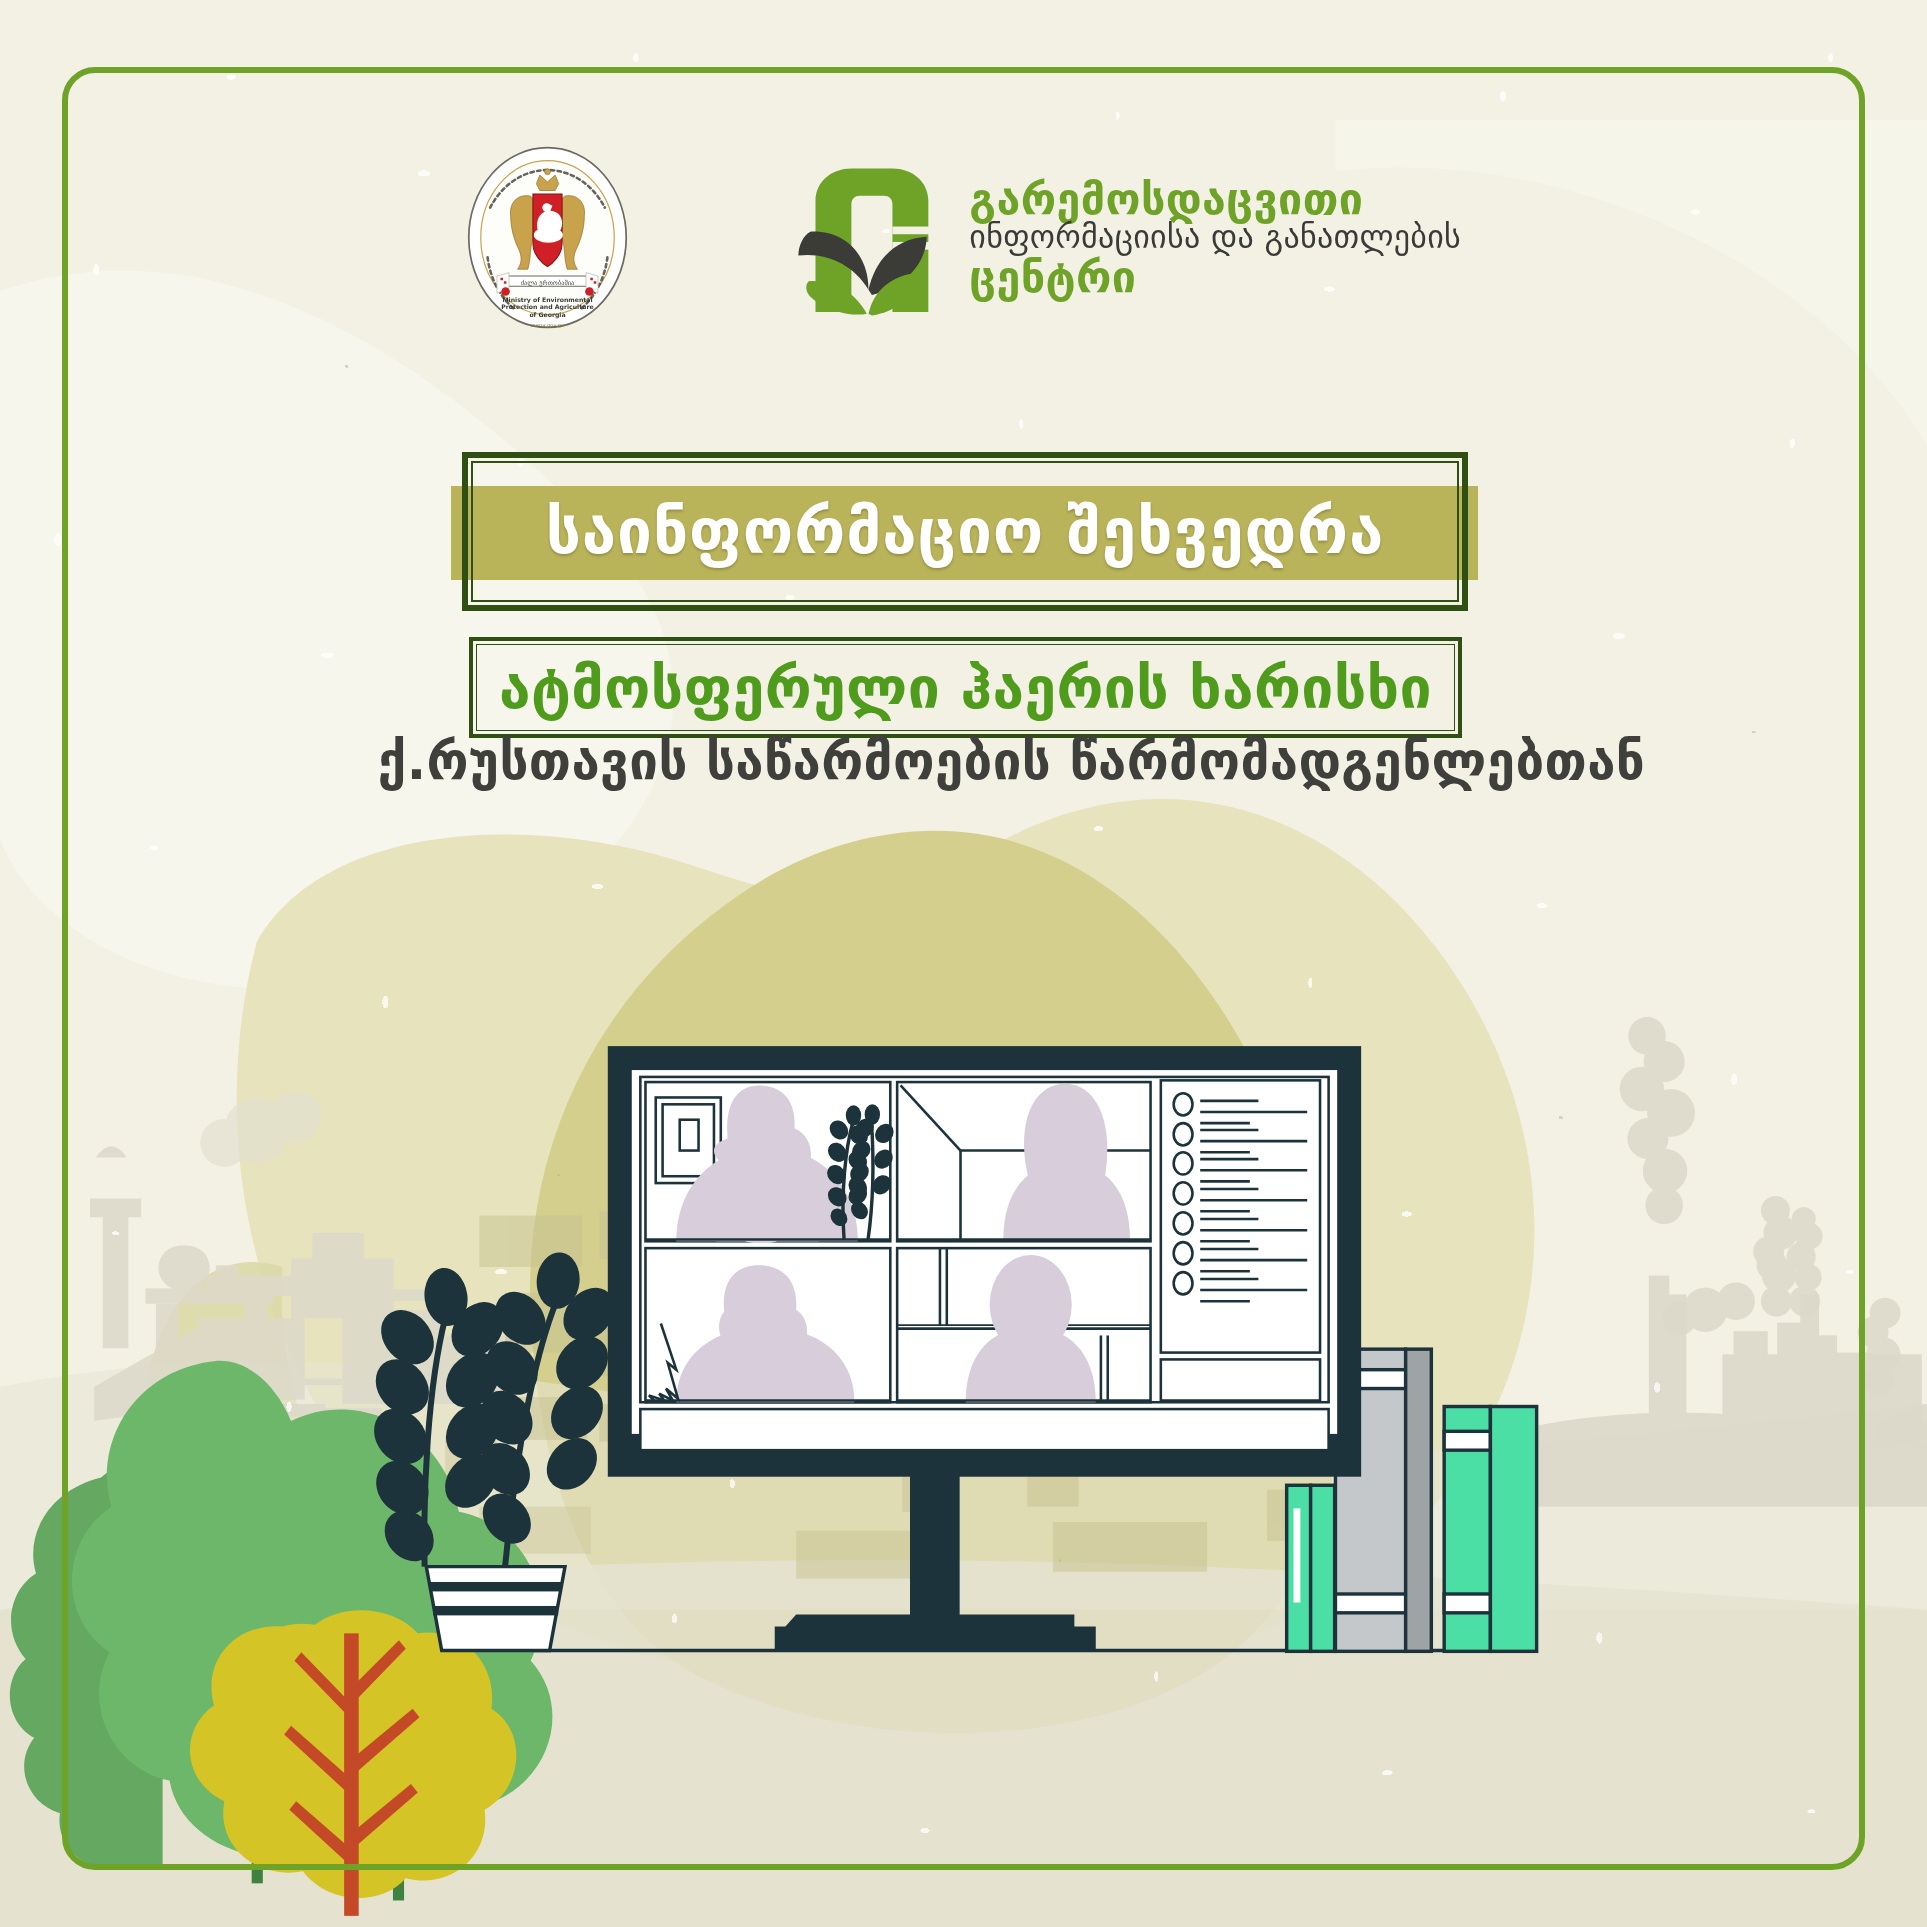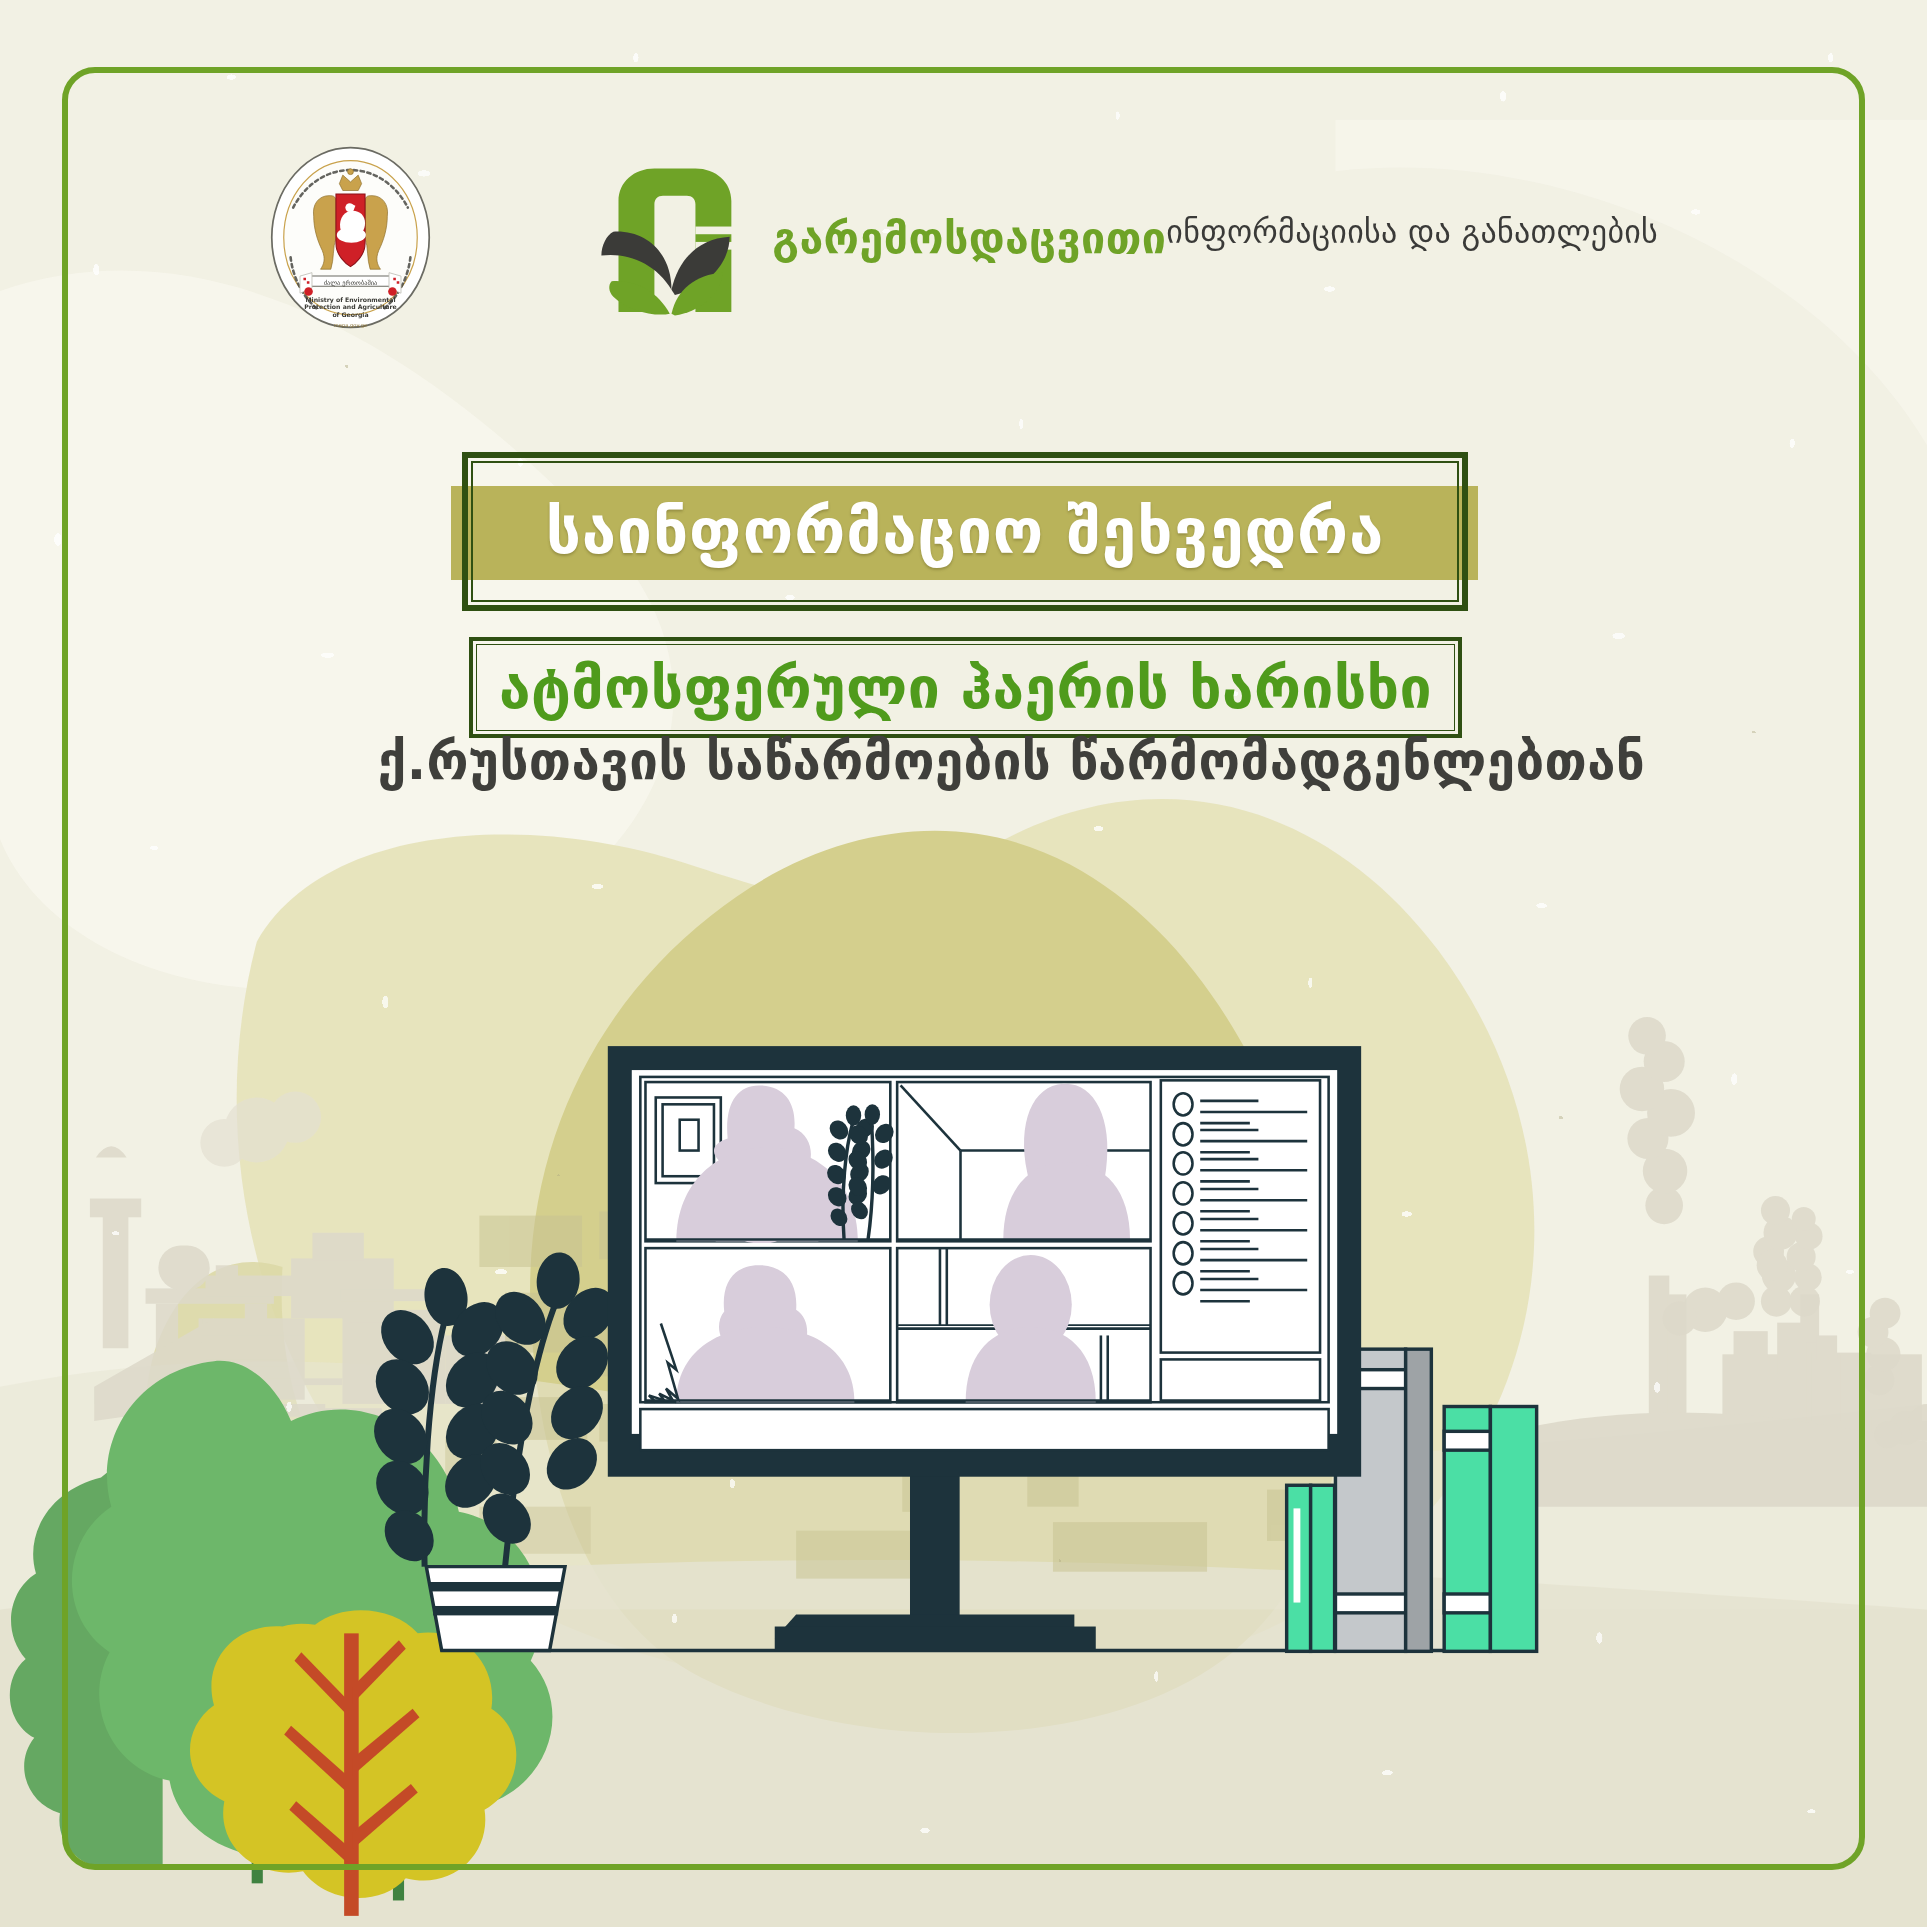--- a/index.html
+++ b/index.html
@@ -87,21 +87,21 @@
   }
 
   
   .header{
     position:absolute;left:0;top:146px;width:1927px;
     display:flex;justify-content:center;align-items:center;gap:154px;
   }
   .seal{width:163px;height:184px;position:relative;}
   .centre-logo{display:flex;align-items:center;gap:15.4px;}
   .centre-mark{width:171px;height:171px;}
-  .centre-text{display:flex;flex-direction:row;justify-content:center;line-height:1.04;}
+  .centre-text{display:flex;flex-direction:column;justify-content:center;line-height:1.04;}
   .ct-1{font-size:43px;font-weight:700;color:#6fa327;letter-spacing:0.4px;}
   .ct-2{font-size:32px;font-weight:400;color:#3a3a38;letter-spacing:0.3px;}
   .ct-3{font-size:43px;font-weight:700;color:#6fa327;letter-spacing:0.4px;}
 
   
   .banner1-wrap{
     position:absolute;left:462px;top:452px;width:1006px;height:159px;border-radius:16px;
   }
   .banner1-fill{
     position:absolute;left:-11px;top:34px;width:1027px;height:94px;
@@ -598,20 +598,21 @@
 
         <path d="M18,120 C50,116 82,130 100,160 C100,118 72,90 32,92 C24,96 18,108 18,120 Z" fill="#3b3b38"></path>
         <path d="M100,160 C108,124 132,100 168,98 C168,130 140,158 104,166 Z" fill="#3b3b38"></path>
 
         <path d="M30,150 C58,148 84,162 98,188 C80,192 48,184 32,168 C26,162 26,154 30,150 Z" fill="#6fa327"></path>
         <path d="M100,188 C106,160 128,142 160,140 C158,166 132,186 104,190 Z" fill="#6fa327"></path>
       </svg>
       <div class="centre-text">
         <div class="ct-1">გარემოსდაცვითი</div>
         <div class="ct-2">ინფორმაციისა და განათლების</div>
+        <div class="ct-3">ცენტრი</div>
       </div>
     </div>
   </div>
 
   <div class="banner1-wrap">
     <div class="banner1-fill"></div>
     <div class="banner1-outer"></div>
     <div class="banner1-inner"></div>
     <div class="banner1-text">საინფორმაციო შეხვედრა</div>
   </div>

